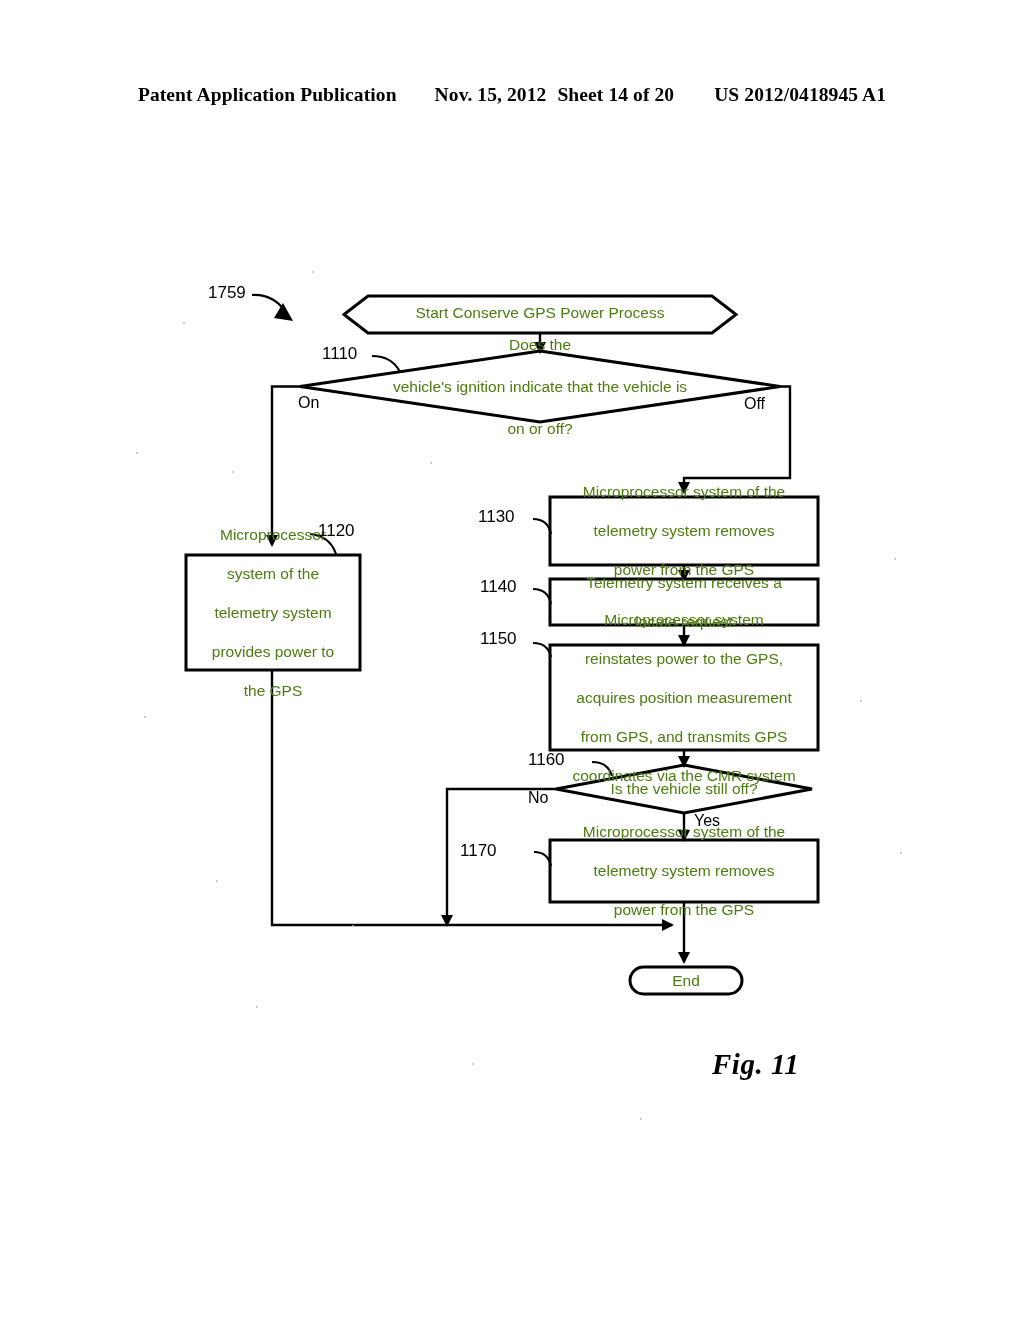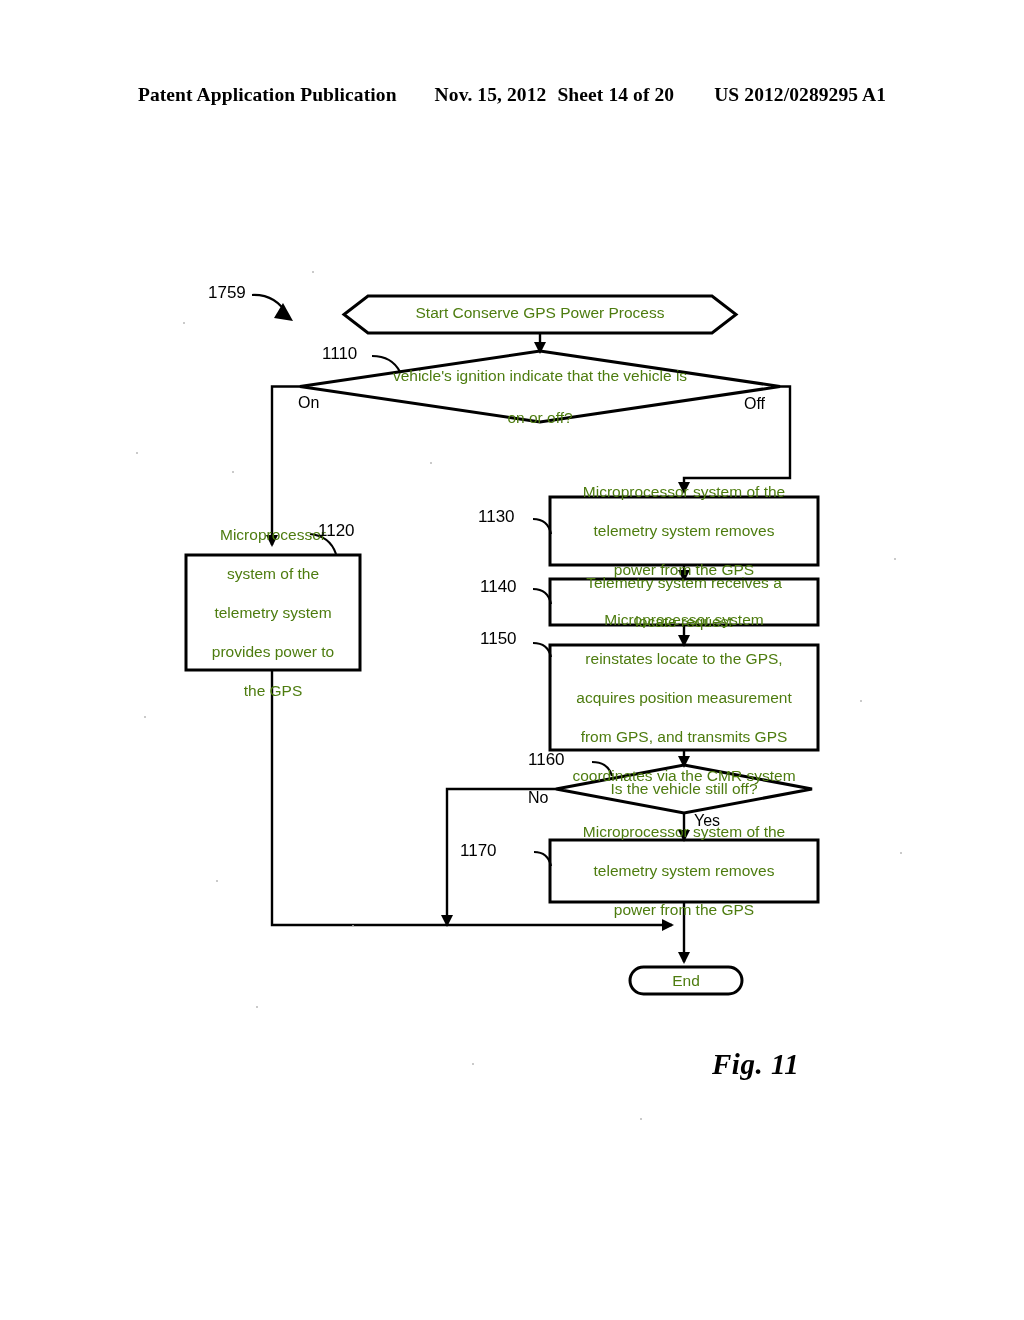--- a/index.html
+++ b/index.html
@@ -106,21 +106,21 @@
 </head>
 <body>
 
 <div id="patent-header">
   <span class="seg">Patent Application Publication</span>
   <span class="gap-a"></span>
   <span class="seg">Nov. 15, 2012</span>
   <span class="gap-b"></span>
   <span class="seg">Sheet 14 of 20</span>
   <span class="gap-c"></span>
-  <span class="seg">US 2012/0289295 A1</span>
+  <span class="seg">US 2012/0418945 A1</span>
 </div>
 
 <div id="flowchart">
 
   <svg id="flow-svg" viewBox="0 0 1024 1320">
     <defs>
       <marker id="arrow" viewBox="0 0 10 10" refX="8.4" refY="5" markerWidth="5.2" markerHeight="5.2" orient="auto-start-reverse">
         <path d="M 0 0 L 10 5 L 0 10 z" fill="#000"></path>
       </marker>
     </defs>
@@ -178,21 +178,21 @@
       <rect x="630" y="967" width="112" height="27" rx="13.5" ry="13.5" stroke-width="3"></rect>
     </g>
   </svg>
 
   <div class="node-text" style="left:356px; top:298px; width:368px; height:30px;">
     <span>Start Conserve GPS Power Process</span>
   </div>
 
   <div class="node-text" style="left:325px; top:353px; width:430px; height:66px; line-height:21px;">
     <span>
-      <br>
+      <span>Does the</span><br>
       <span>vehicle's ignition indicate that the vehicle is</span><br>
       <span>on or off?</span>
     </span>
   </div>
 
   <div class="node-text" style="left:190px; top:559px; width:166px; height:107px;">
     <span>
       <span>Microprocessor</span><br>
       <span>system of the</span><br>
       <span>telemetry system</span><br>
@@ -212,21 +212,21 @@
   <div class="node-text" style="left:554px; top:581px; width:260px; height:42px;">
     <span>
       <span>Telemetry system receives a</span><br>
       <span>locate request</span>
     </span>
   </div>
 
   <div class="node-text" style="left:554px; top:648px; width:260px; height:99px;">
     <span>
       <span>Microprocessor system</span><br>
-      <span>reinstates locate to the GPS,</span><br>
+      <span>reinstates power to the GPS,</span><br>
       <span>acquires position measurement</span><br>
       <span>from GPS, and transmits GPS</span><br>
       <span>coordinates via the CMR system</span>
     </span>
   </div>
 
   <div class="node-text" style="left:584px; top:775px; width:200px; height:28px;">
     <span>Is the vehicle still off?</span>
   </div>
 

